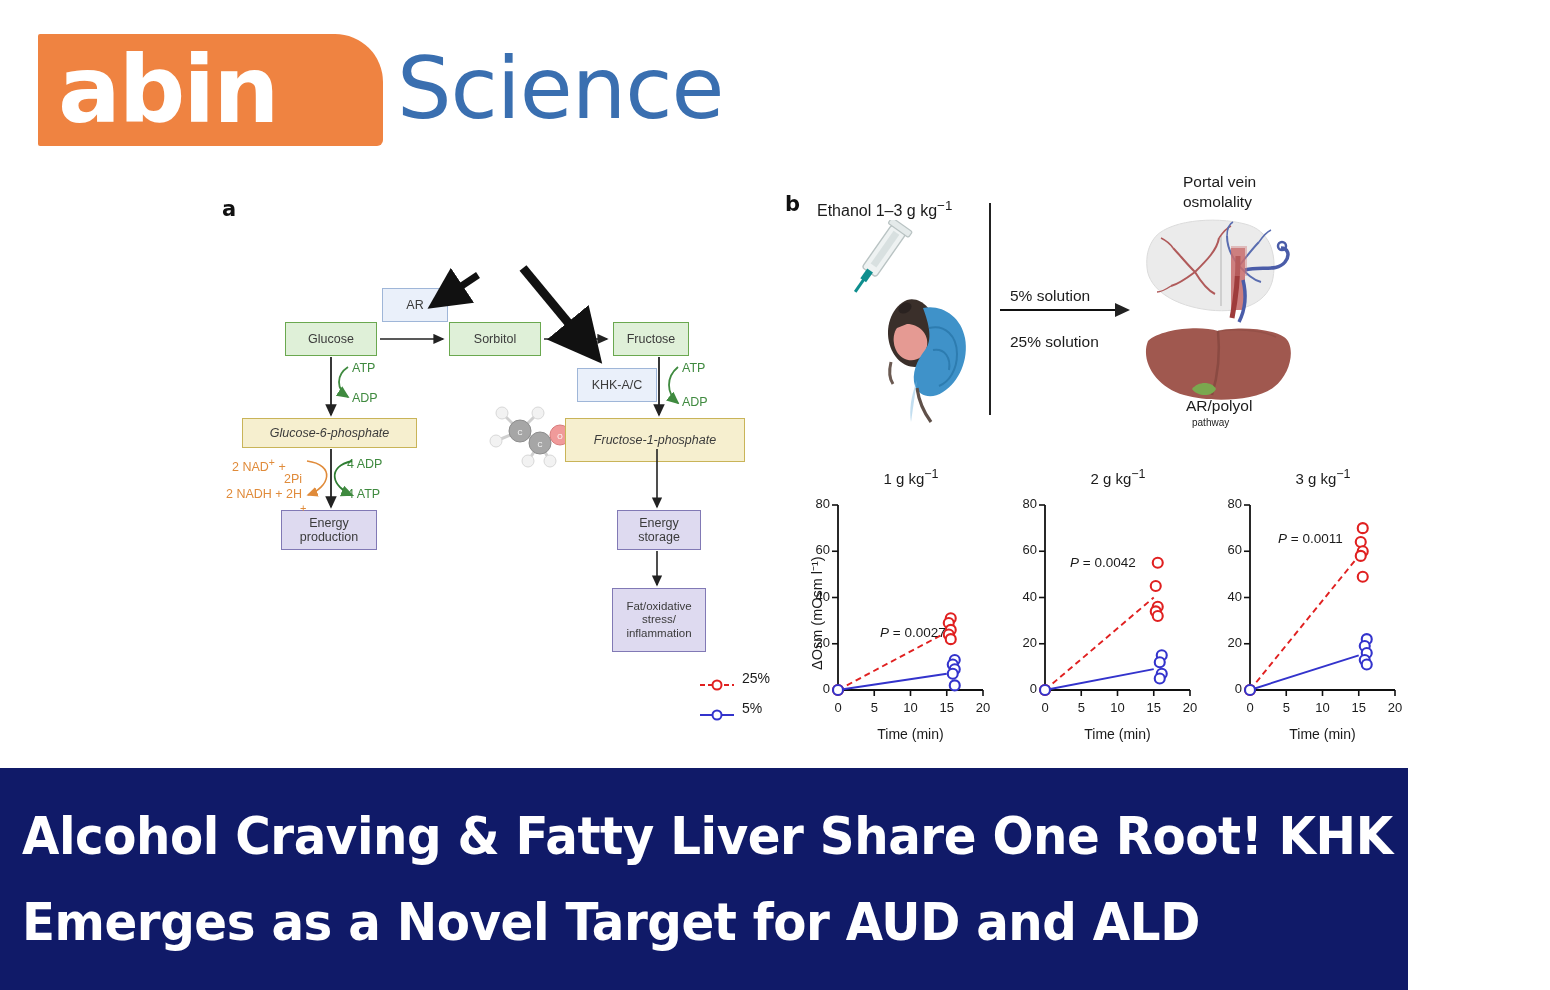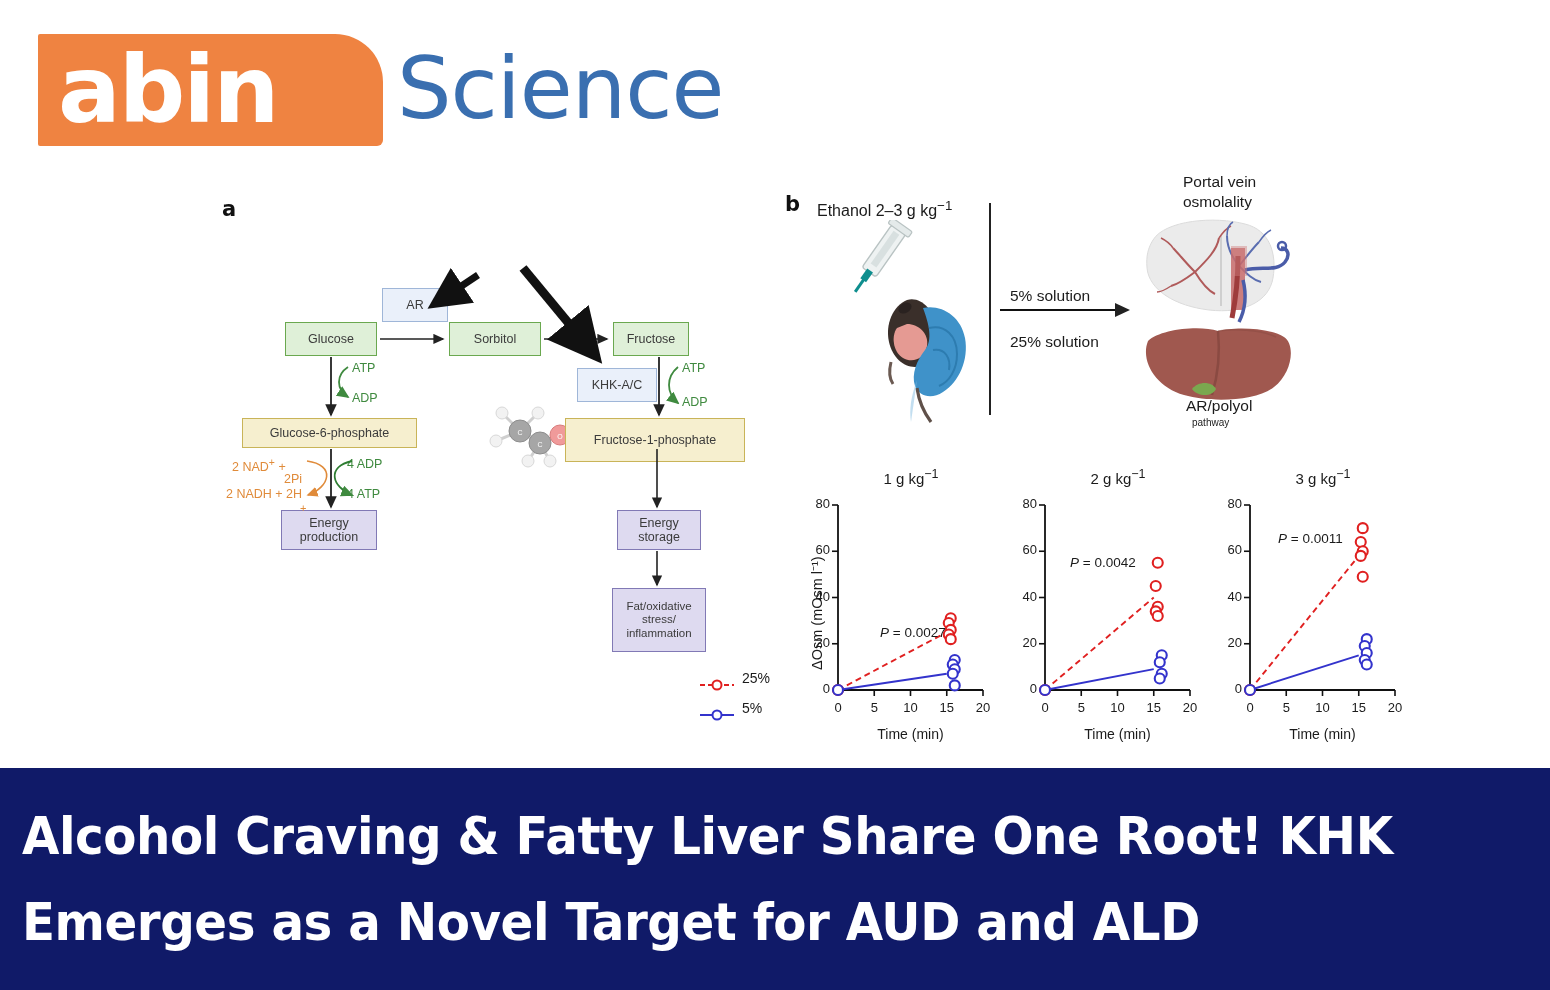--- a/index.html
+++ b/index.html
@@ -38,21 +38,21 @@
 
   
   .node{
     position:absolute;box-sizing:border-box;
     display:flex;align-items:center;justify-content:center;text-align:center;
     font-size:12.5px;color:#3b3b3b;line-height:1.15;
     font-family:"Liberation Sans",sans-serif;
   }
   .n-green{background:#dff0d8;border:1.3px solid #6aa84f;}
   .n-blue{background:#eaf0fa;border:1.3px solid #9fb6d8;}
-  .n-yellow{background:#f6efcf;border:1.3px solid #c9b458;}
+  .n-yellow{background:#f6efcf;border:1.3px solid #c9b458;font-style:italic;}
   .n-purple{background:#dedaf0;border:1.3px solid #8179b5;}
 
   .lbl{position:absolute;font-size:12.5px;font-family:"Liberation Sans",sans-serif;}
   .lbl-green{color:#3f8a3f;}
   .lbl-orange{color:#e08b3a;}
 
   svg.overlay{position:absolute;left:0;top:0;width:1550px;height:600px;overflow:visible;}
 
   
   .chart-title{
@@ -70,21 +70,21 @@
   }
   .ylab{
     position:absolute;font-size:14.5px;color:#1b1b1b;white-space:nowrap;
     transform-origin:0 0;transform:rotate(-90deg);
     font-family:"Liberation Sans",sans-serif;
   }
   .legend-item{position:absolute;font-size:14px;color:#1b1b1b;font-family:"Liberation Sans",sans-serif;}
 
   
   .banner{
-    position:absolute;left:0;top:768px;width:1550px;height:222px;
+    position:absolute;left:0;top:768px;width:1408px;height:222px;
     background:#101a68;display:flex;flex-direction:column;justify-content:center;
     padding-left:22px;box-sizing:border-box;
   }
   .banner-line{
     color:#ffffff;font-family:"DejaVu Sans",sans-serif;font-weight:700;
     font-size:52px;line-height:86px;letter-spacing:-0.5px;white-space:nowrap;
     transform:scaleX(0.93);transform-origin:left center;
   }
   .mouse-art,.liver-art,.liver2-art,.mol-art{position:absolute;}
 </style>
@@ -195,21 +195,21 @@
 
       <line x1="657" y1="284" x2="657" y2="342" stroke="#222" stroke-width="1.6" marker-end="url(#ah)"></line>
 
       <line x1="657" y1="386" x2="657" y2="420" stroke="#222" stroke-width="1.6" marker-end="url(#ah)"></line>
 
       <line x1="990" y1="38" x2="990" y2="250" stroke="#222" stroke-width="2"></line>
       <line x1="1000" y1="145" x2="1128" y2="145" stroke="#111" stroke-width="2.2" marker-end="url(#ah)"></line>
     </svg>
 
     <div class="axis-txt" style="left:817px;top:33px;font-size:16px;">
-      <span>Ethanol 2–3 g kg</span><sup>−1</sup>
+      <span>Ethanol 1–3 g kg</span><sup>−1</sup>
     </div>
     <div class="axis-txt" style="left:1010px;top:122px;font-size:15.5px;">5% solution</div>
     <div class="axis-txt" style="left:1010px;top:168px;font-size:15.5px;">25% solution</div>
     <div class="axis-txt" style="left:1183px;top:8px;font-size:15.5px;">Portal vein</div>
     <div class="axis-txt" style="left:1183px;top:28px;font-size:15.5px;">osmolality</div>
     <div class="axis-txt" style="left:1186px;top:232px;font-size:15.5px;">AR/polyol</div>
     <div class="axis-txt" style="left:1192px;top:252px;font-size:10px;">pathway</div>
 
     <svg class="mouse-art" style="left:845px;top:55px;width:135px;height:205px;" viewBox="0 0 135 205">
       <g transform="rotate(35 50 35)">

